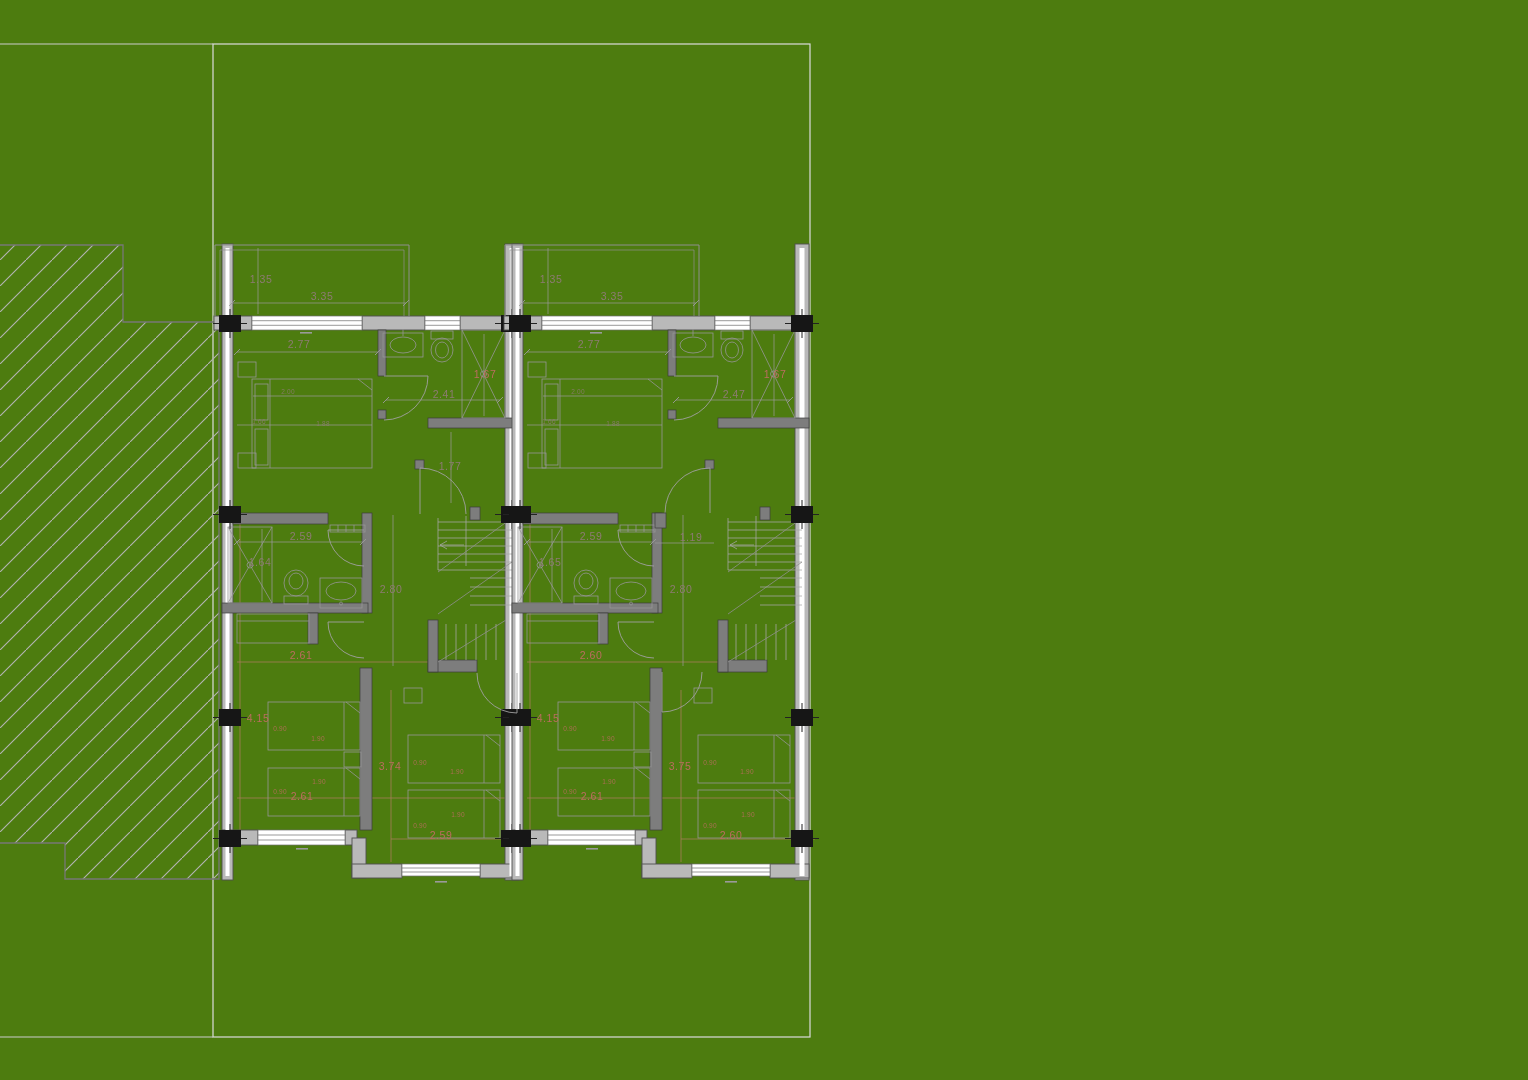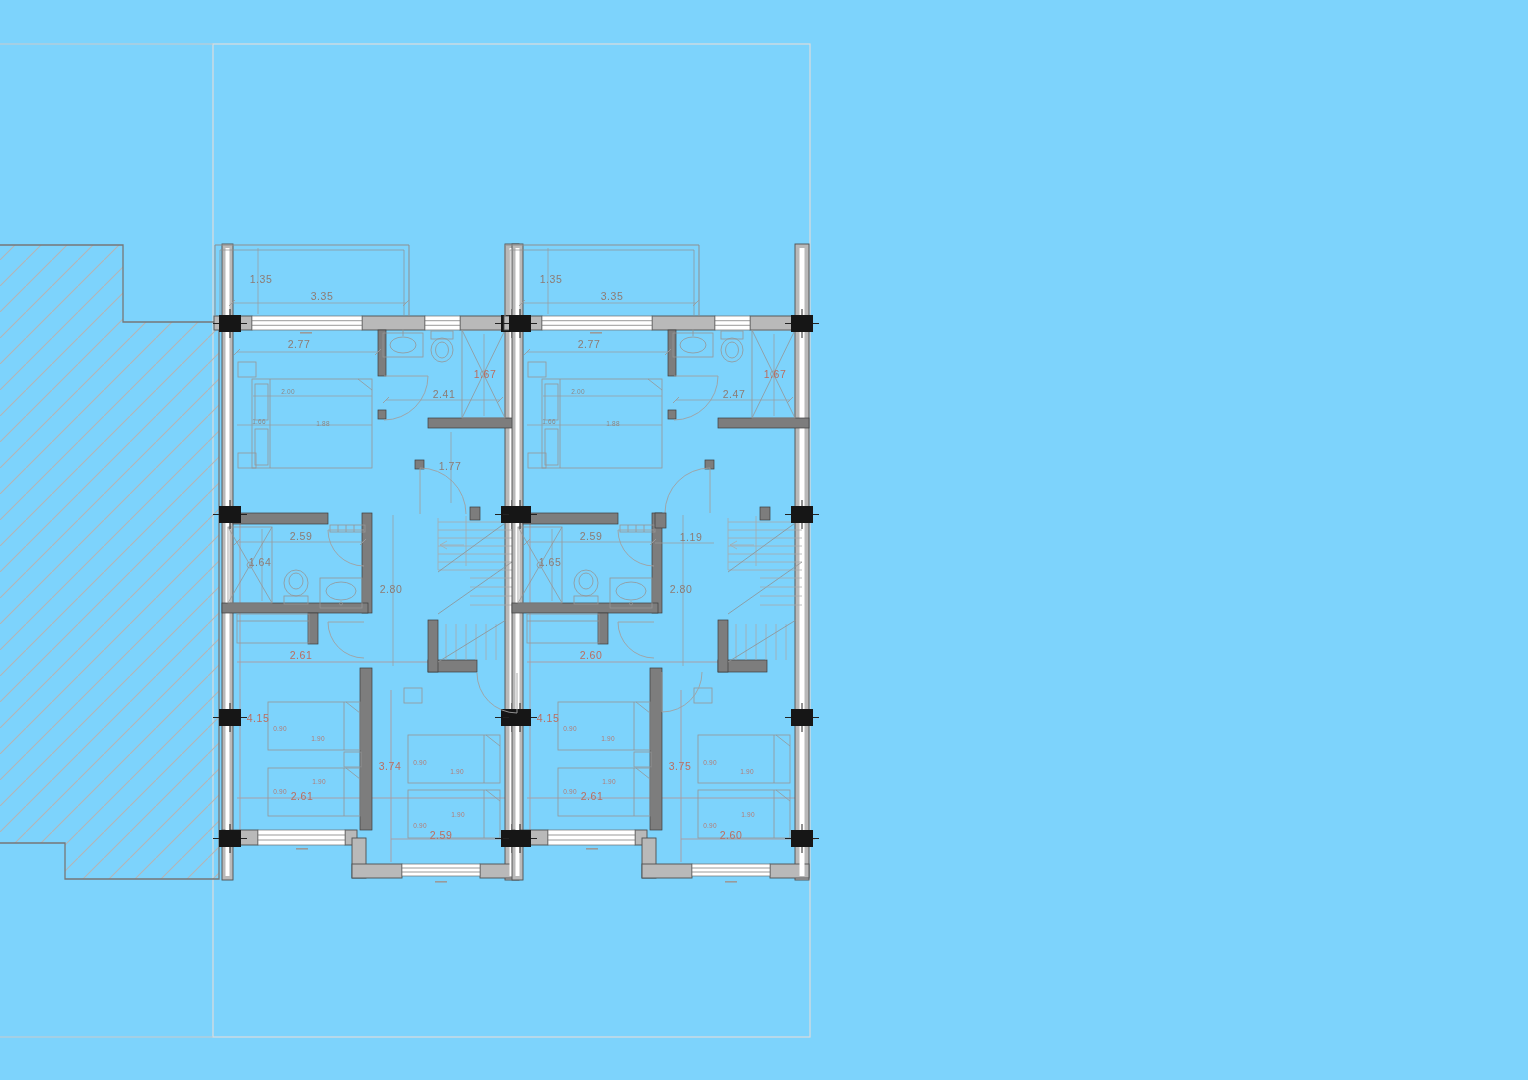--- a/index.html
+++ b/index.html
@@ -1,16 +1,16 @@
 <!DOCTYPE html>
 <html><head>
 <meta charset="utf-8">
 <style>
   html,body{margin:0;padding:0;background:#ffffff;}
-  .canvas{position:relative;width:1528px;height:1080px;background:#7dd3fc;overflow:hidden;}
+  .canvas{position:relative;width:1528px;height:1080px;background:#4d7c0f;overflow:hidden;}
   svg{display:block;}
   text.dim{font-family:"Liberation Sans",sans-serif;font-size:10.5px;fill:#8d7b73;letter-spacing:.5px;}
   text.dim.r{fill:#bb6d5f;}
   text.dim.tiny{font-size:6.5px;letter-spacing:.2px;opacity:.85;}
 </style>
 </head>
 <body>
 
 <div class="canvas">
 <svg width="1528" height="1080" viewBox="0 0 1528 1080">

